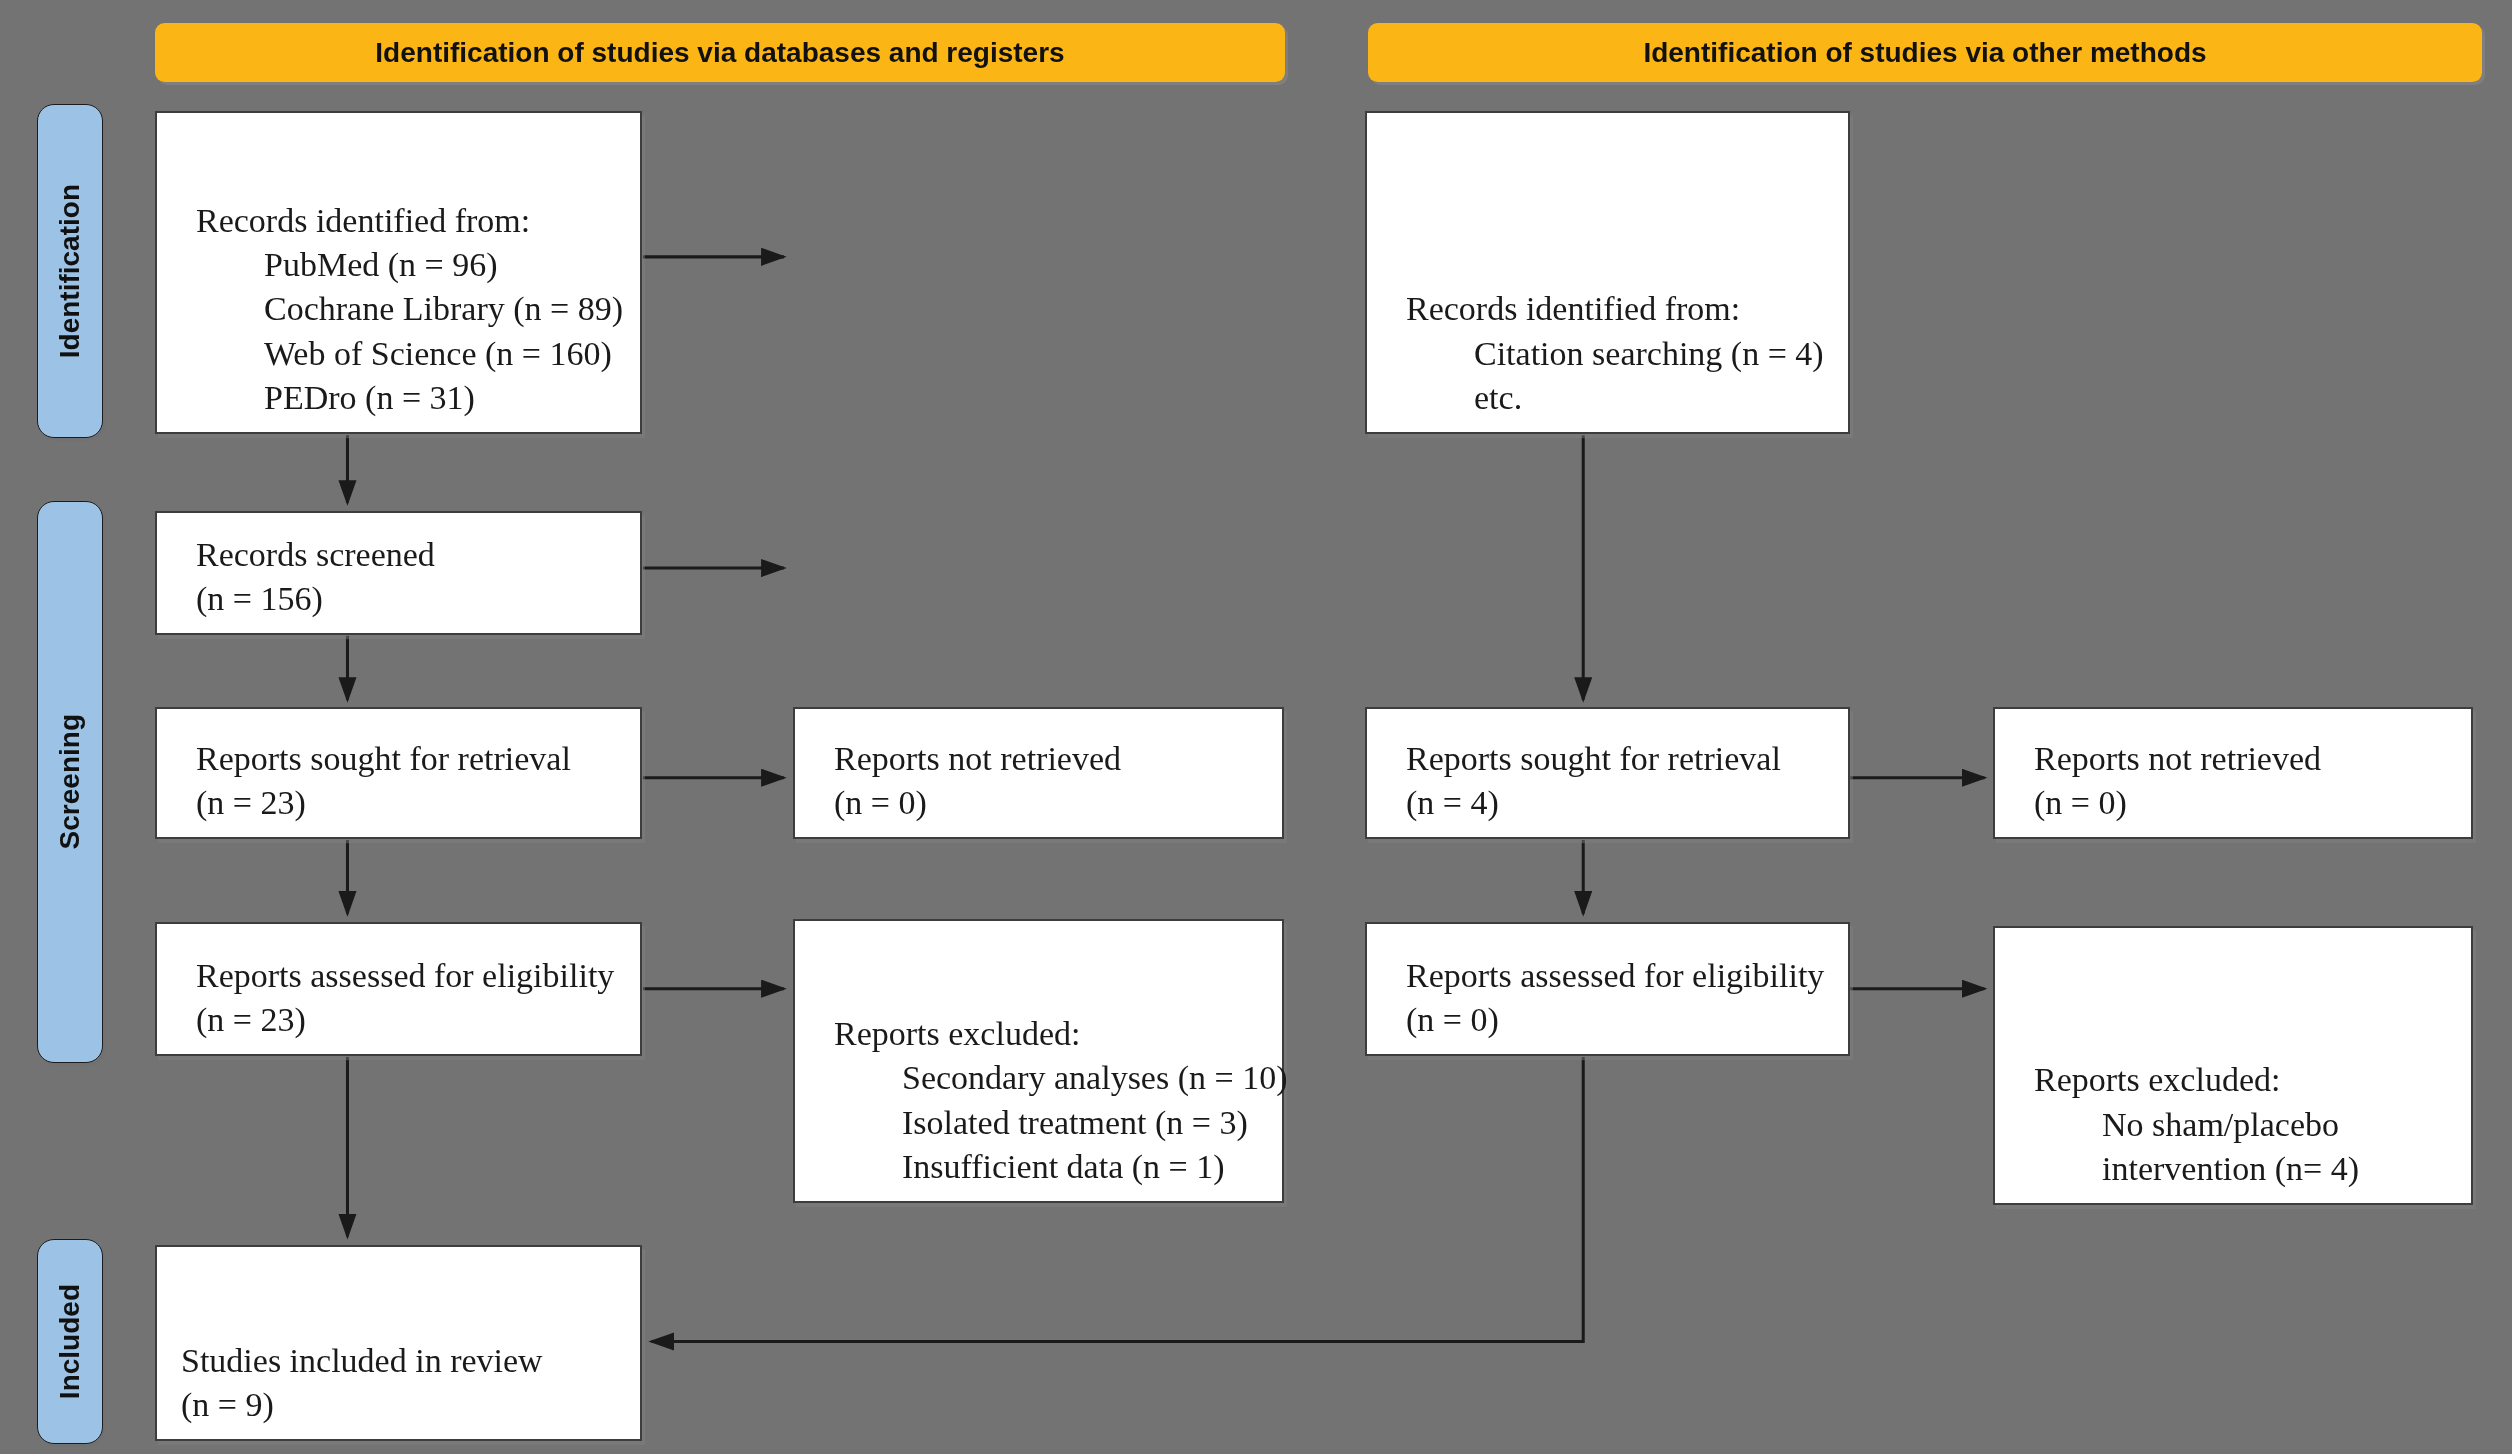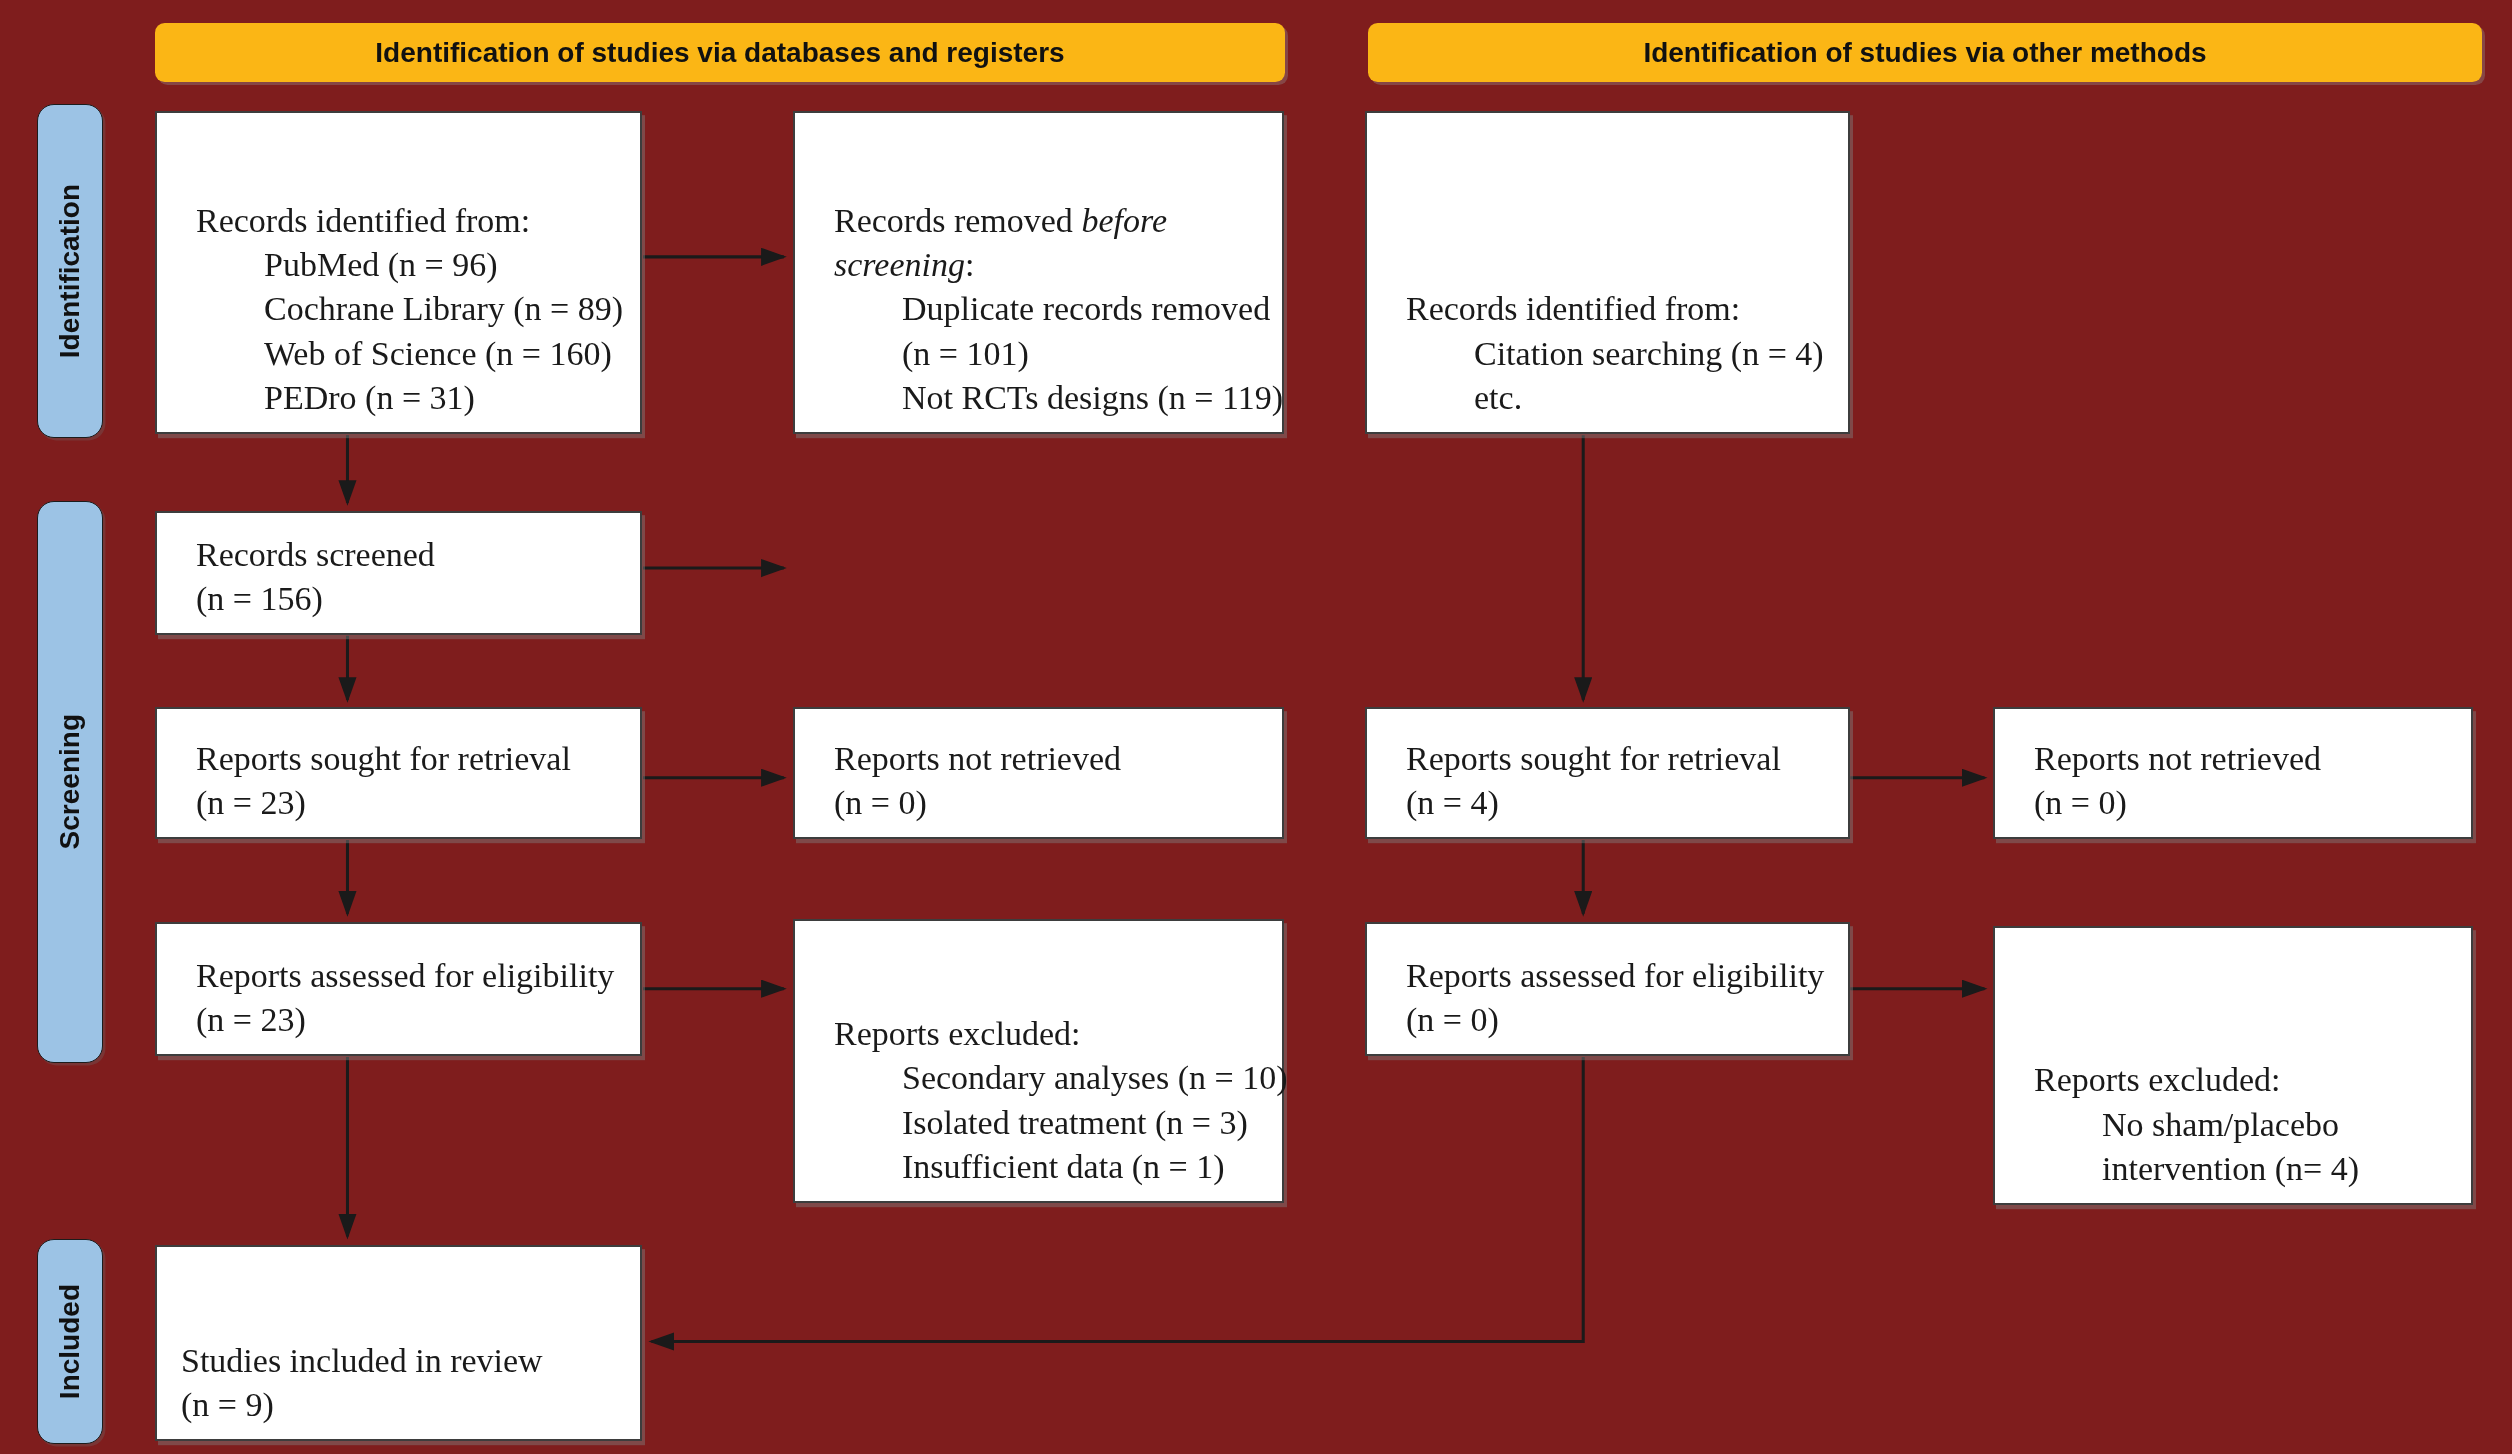--- a/index.html
+++ b/index.html
@@ -9,21 +9,21 @@
     --arrow:#1a1a1a;
     --text:#1a1a1a;
   }
   *{box-sizing:border-box;margin:0;padding:0;}
   html,body{background:#ffffff;}
   body{font-family:"Liberation Sans", sans-serif;}
   #canvas{
     position:relative;
     width:2512px;
     height:1454px;
-    background:#7f1d1d;
+    background:#737373;
     overflow:hidden;
   }
   .banner{
     position:absolute;
     height:59px;
     background:var(--banner-fill);
     border-radius:9.7px;
     display:flex;
     align-items:center;
     justify-content:center;
@@ -124,27 +124,20 @@
     <polyline points="2620,1749 2620,2220 1078,2220" marker-end="url(#ah)"></polyline>
   </svg>
 
   <div class="box" style="left:155px;top:111px;width:487px;height:323px;">
       <div class="line"><span>Records identified from:</span></div>
       <div class="line indent"><span>PubMed (n = 96)</span></div>
       <div class="line indent"><span>Cochrane Library (n = 89)</span></div>
       <div class="line indent"><span>Web of Science (n = 160)</span></div>
       <div class="line indent"><span>PEDro (n = 31)</span></div>
     </div>
-  <div class="box" style="left:793px;top:111px;width:491px;height:323px;">
-      <div class="line"><span>Records removed </span><span class="it">before</span></div>
-      <div class="line"><span class="it">screening</span><span>:</span></div>
-      <div class="line indent"><span>Duplicate records removed</span></div>
-      <div class="line indent"><span>(n = 101)</span></div>
-      <div class="line indent"><span>Not RCTs designs (n = 119)</span></div>
-    </div>
   <div class="box" style="left:1365px;top:111px;width:485px;height:323px;">
       <div class="line"><span>Records identified from:</span></div>
       <div class="line indent"><span>Citation searching (n = 4)</span></div>
       <div class="line indent"><span>etc.</span></div>
     </div>
 
   <div class="box" style="left:155px;top:511px;width:487px;height:124px;">
       <div class="line"><span>Records screened</span></div>
       <div class="line"><span>(n = 156)</span></div>
     </div>

